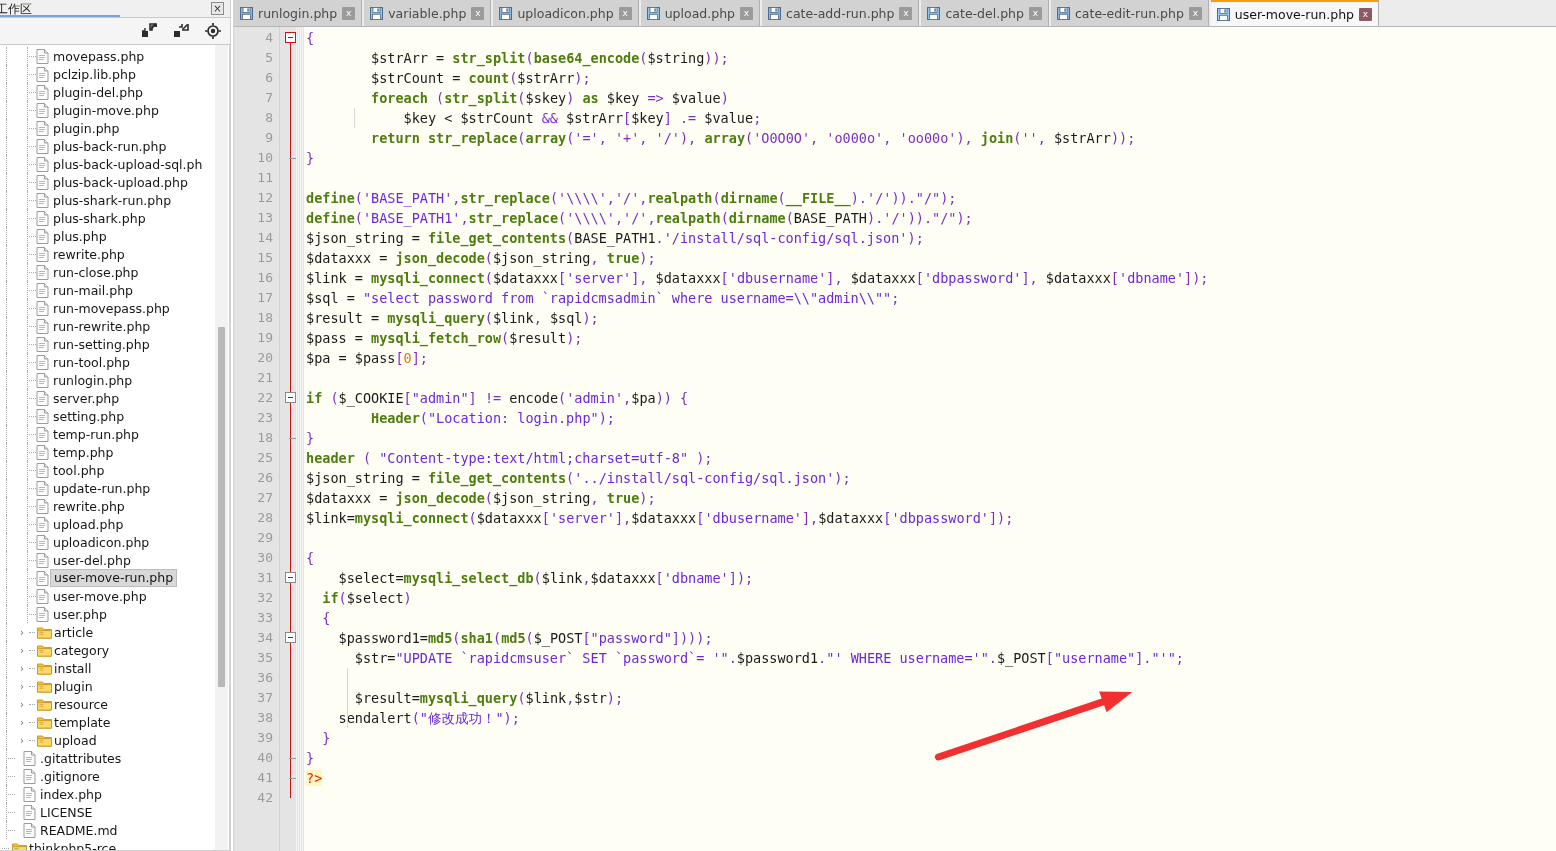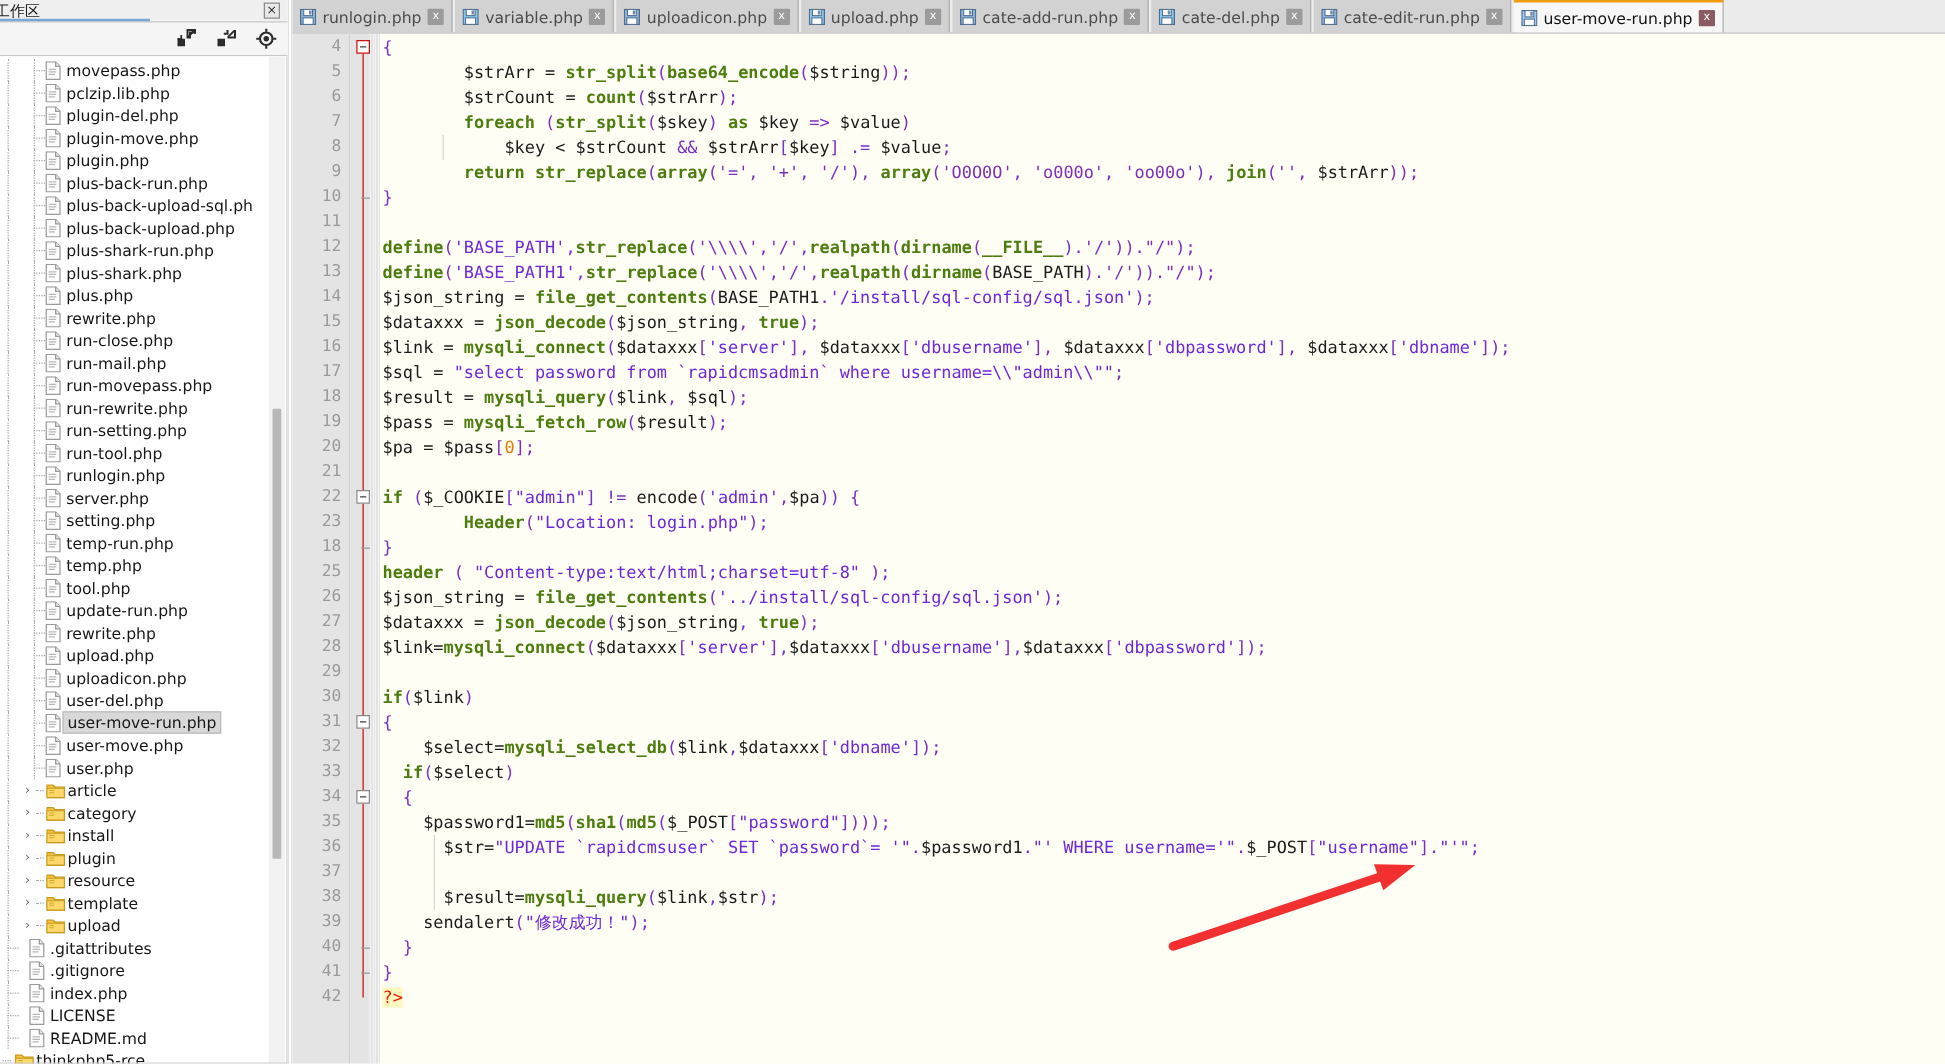--- a/index.html
+++ b/index.html
@@ -1065,21 +1065,20 @@
           <div class="cl"><span class="n">$pa</span><span class="n"> = </span><span class="n">$pass</span><span class="p">[</span><span class="num">0</span><span class="p">]</span><span class="p">;</span></div>
           <div class="cl"><span class="n"></span></div>
           <div class="cl"><span class="k">if</span><span class="p"> (</span><span class="n">$_COOKIE</span><span class="p">[</span><span class="s">"admin"</span><span class="p">]</span><span class="n"> </span><span class="p">!=</span><span class="n"> encode</span><span class="p">(</span><span class="s">'admin'</span><span class="p">,</span><span class="n">$pa</span><span class="p">)) </span><span class="p">{</span></div>
           <div class="cl"><span class="n">        </span><span class="k">Header</span><span class="p">(</span><span class="s">"Location: login.php"</span><span class="p">);</span></div>
           <div class="cl"><span class="p">}</span></div>
           <div class="cl"><span class="k">header</span><span class="p"> ( </span><span class="s">"Content-type:text/html;charset=utf-8"</span><span class="p"> );</span></div>
           <div class="cl"><span class="n">$json_string</span><span class="n"> = </span><span class="k">file_get_contents</span><span class="p">(</span><span class="s">'../install/sql-config/sql.json'</span><span class="p">);</span></div>
           <div class="cl"><span class="n">$dataxxx</span><span class="n"> = </span><span class="k">json_decode</span><span class="p">(</span><span class="n">$json_string</span><span class="p">, </span><span class="k">true</span><span class="p">);</span></div>
           <div class="cl"><span class="n">$link</span><span class="n">=</span><span class="k">mysqli_connect</span><span class="p">(</span><span class="n">$dataxxx</span><span class="p">[</span><span class="s">'server'</span><span class="p">]</span><span class="p">,</span><span class="n">$dataxxx</span><span class="p">[</span><span class="s">'dbusername'</span><span class="p">]</span><span class="p">,</span><span class="n">$dataxxx</span><span class="p">[</span><span class="s">'dbpassword'</span><span class="p">]</span><span class="p">);</span></div>
           <div class="cl"><span class="n"></span></div>
-          <div class="cl"><span class="k">if</span><span class="p">(</span><span class="n">$link</span><span class="p">)</span></div>
           <div class="cl"><span class="p">{</span></div>
           <div class="cl"><span class="n">    </span><span class="n">$select</span><span class="n">=</span><span class="k">mysqli_select_db</span><span class="p">(</span><span class="n">$link</span><span class="p">,</span><span class="n">$dataxxx</span><span class="p">[</span><span class="s">'dbname'</span><span class="p">]</span><span class="p">);</span></div>
           <div class="cl"><span class="n">  </span><span class="k">if</span><span class="p">(</span><span class="n">$select</span><span class="p">)</span></div>
           <div class="cl"><span class="n">  </span><span class="p">{</span></div>
           <div class="cl"><span class="n">    </span><span class="n">$password1</span><span class="n">=</span><span class="k">md5</span><span class="p">(</span><span class="k">sha1</span><span class="p">(</span><span class="k">md5</span><span class="p">(</span><span class="n">$_POST</span><span class="p">[</span><span class="s">"password"</span><span class="p">]))</span><span class="p">);</span></div>
           <div class="cl"><span class="n">      </span><span class="n">$str</span><span class="n">=</span><span class="s">"UPDATE `rapidcmsuser` SET `password`= '"</span><span class="p">.</span><span class="n">$password1</span><span class="p">.</span><span class="s">"' WHERE username='"</span><span class="p">.</span><span class="n">$_POST</span><span class="p">[</span><span class="s">"username"</span><span class="p">]</span><span class="p">.</span><span class="s">"'"</span><span class="p">;</span></div>
           <div class="cl"><span class="n"></span></div>
           <div class="cl"><span class="n">      </span><span class="n">$result</span><span class="n">=</span><span class="k">mysqli_query</span><span class="p">(</span><span class="n">$link</span><span class="p">,</span><span class="n">$str</span><span class="p">);</span></div>
           <div class="cl"><span class="n">    </span><span class="n">sendalert</span><span class="p">(</span><span class="s">"修改成功！"</span><span class="p">);</span></div>
           <div class="cl"><span class="n">  </span><span class="p">}</span></div>

